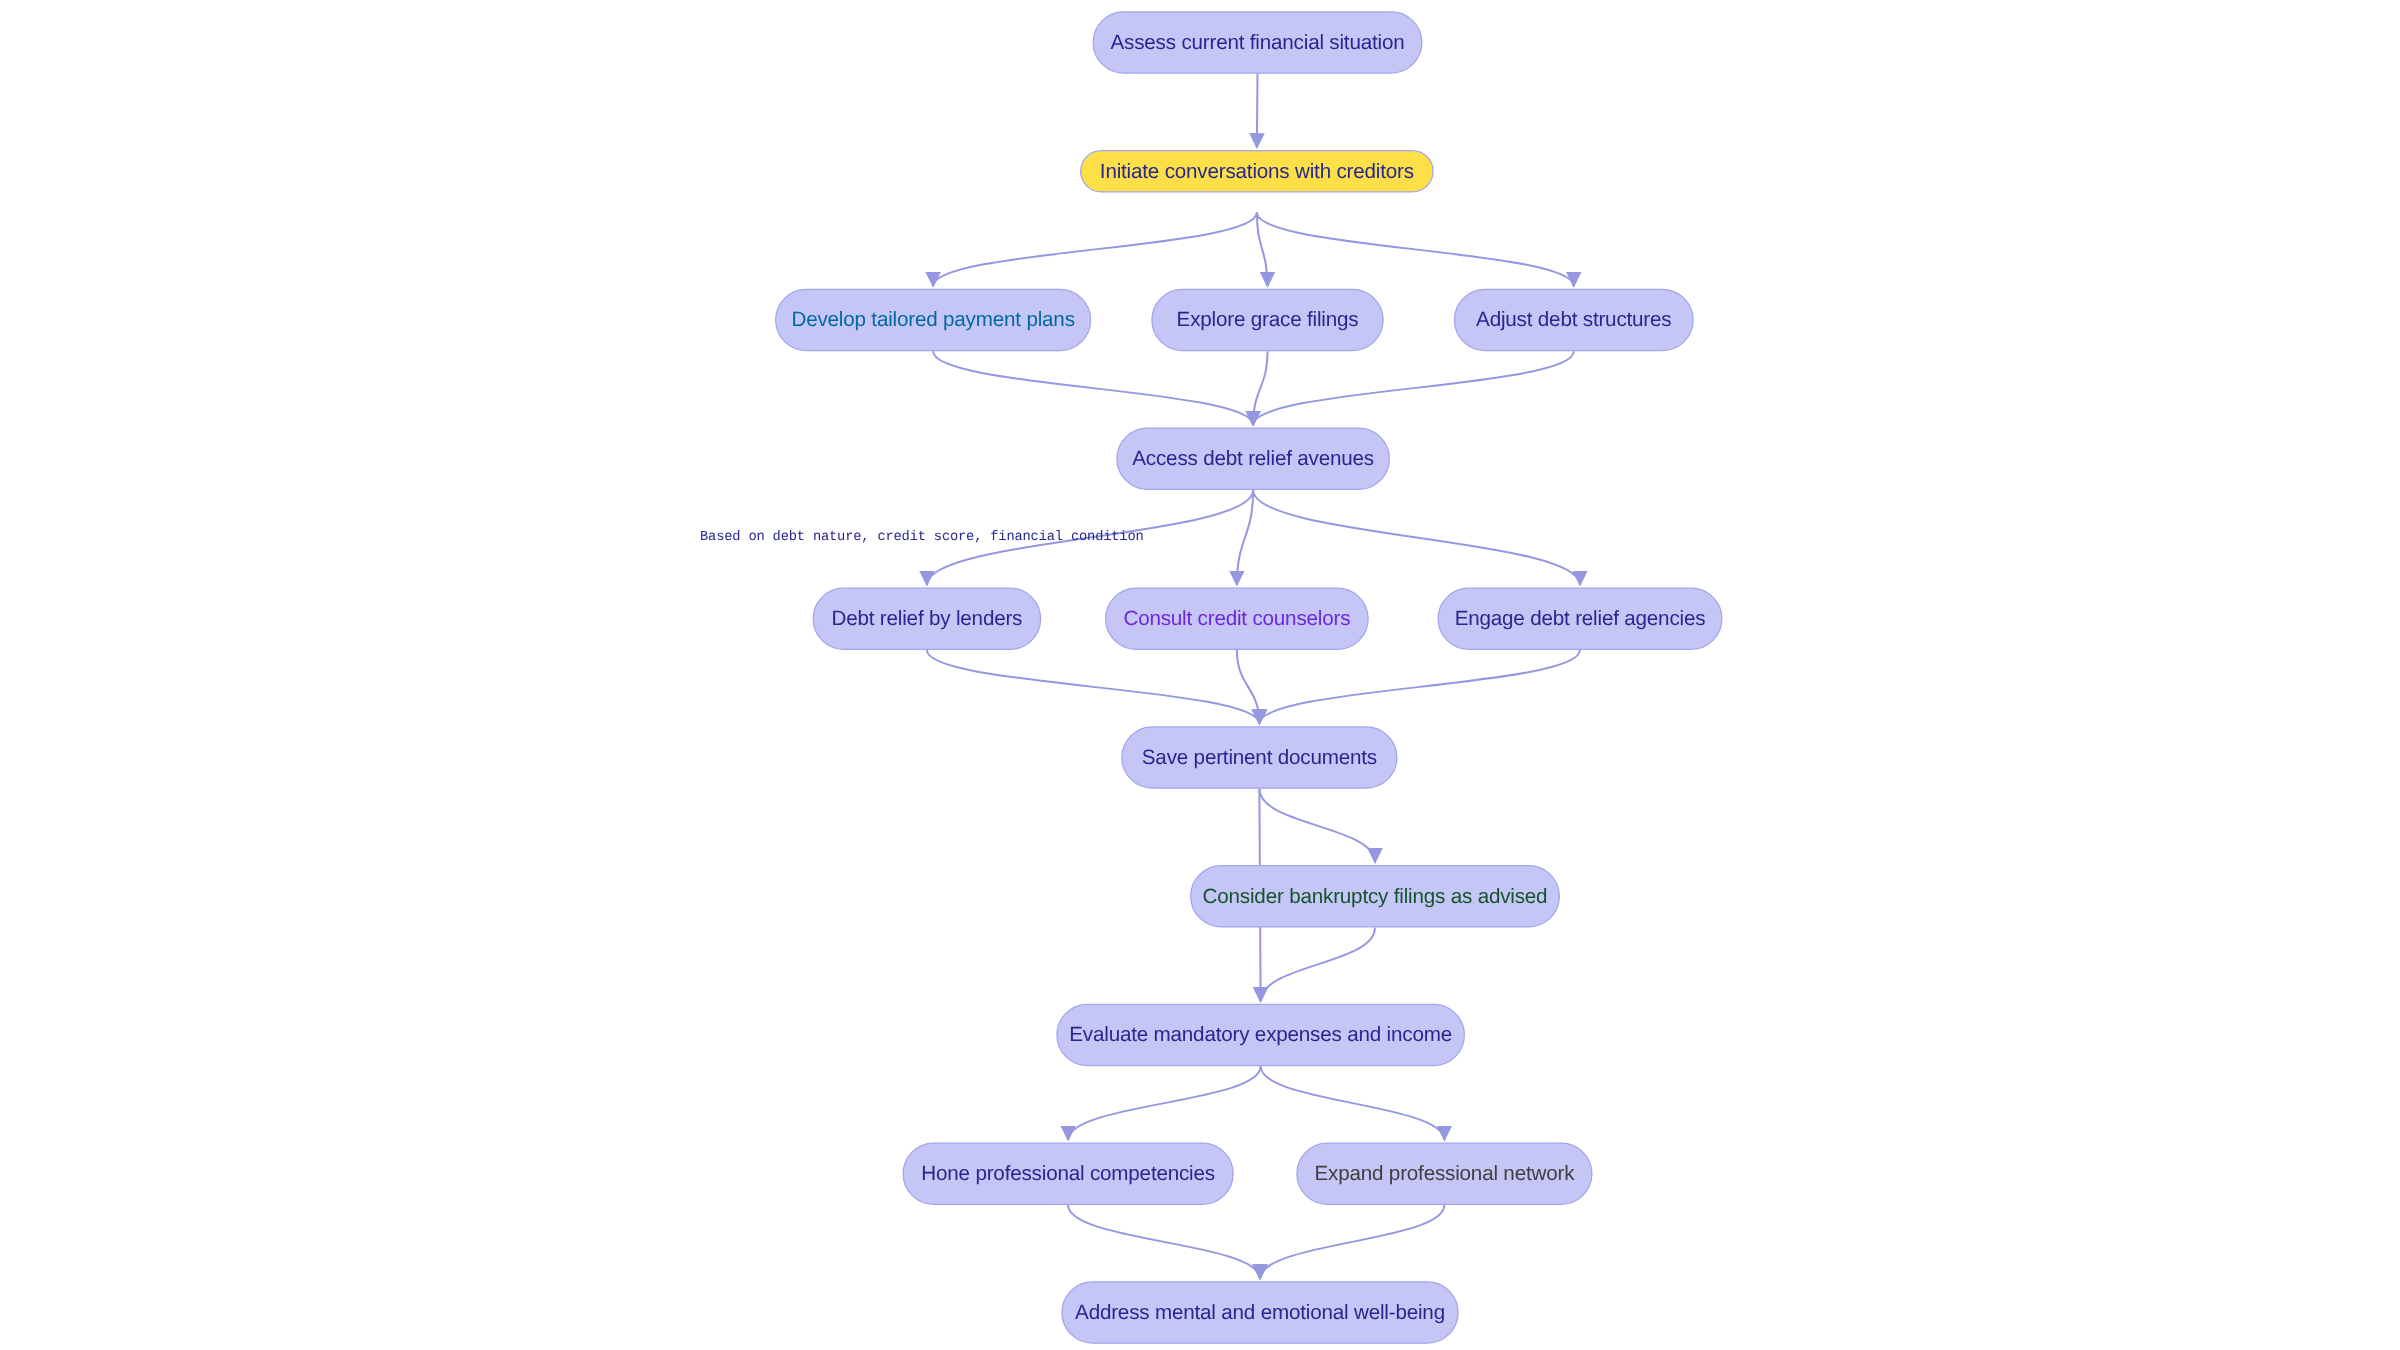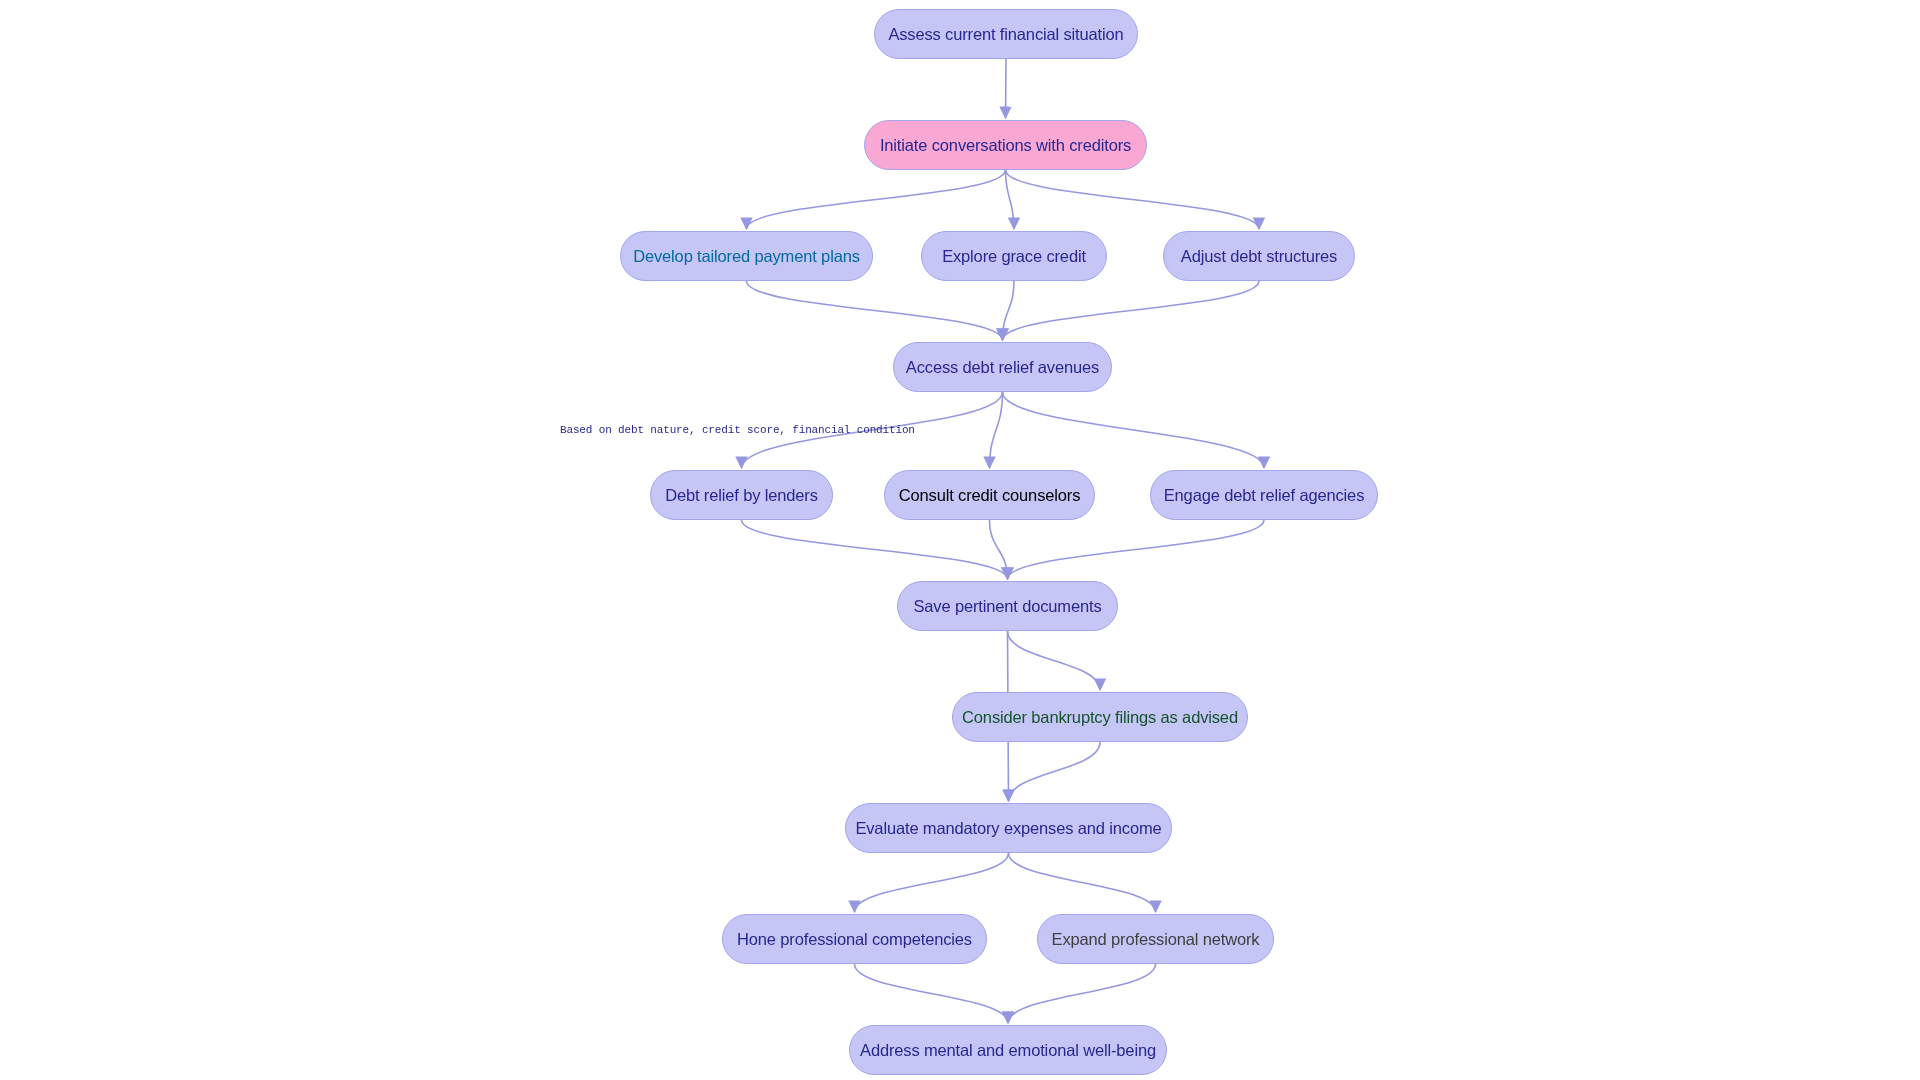--- a/index.html
+++ b/index.html
@@ -85,27 +85,27 @@
         <path d="M1100,742 C1100,771.5 1008.5,771.5 1008.5,801" marker-end="url(#arrowhead)"></path>
         <path d="M1008.5,853 C1008.5,882.5 854.5,882.5 854.5,912" marker-end="url(#arrowhead)"></path>
         <path d="M1008.5,853 C1008.5,882.5 1155.5,882.5 1155.5,912" marker-end="url(#arrowhead)"></path>
         <path d="M854.5,964 C854.5,993.5 1008,993.5 1008,1023" marker-end="url(#arrowhead)"></path>
         <path d="M1155.5,964 C1155.5,993.5 1008,993.5 1008,1023" marker-end="url(#arrowhead)"></path>
       </g>
   </svg>
 
   <div id="node-layer">
       <div class="node" style="left: 874px; top: 9px; width: 264px; height: 50px; background: rgb(197, 198, 246); border-color: rgb(163, 165, 236); color: rgb(39, 39, 143);">Assess current financial situation</div>
-      <div class="node" style="left: 864px; top: 120px; width: 283px; height: 50px; background: #f9a8d4; border-color: rgb(163, 165, 236); color: rgb(39, 39, 143);">Initiate conversations with creditors</div>
+      <div class="node" style="left: 864px; top: 120px; width: 283px; height: 34px; background: #fde047; border-color: rgb(163, 165, 236); color: rgb(39, 39, 143);">Initiate conversations with creditors</div>
       <div class="node" style="left: 620px; top: 231px; width: 253px; height: 50px; background: rgb(197, 198, 246); border-color: rgb(163, 165, 236); color: #0369a1;">Develop tailored payment plans</div>
-      <div class="node" style="left: 921px; top: 231px; width: 186px; height: 50px; background: rgb(197, 198, 246); border-color: rgb(163, 165, 236); color: rgb(39, 39, 143);">Explore grace credit</div>
+      <div class="node" style="left: 921px; top: 231px; width: 186px; height: 50px; background: rgb(197, 198, 246); border-color: rgb(163, 165, 236); color: rgb(39, 39, 143);">Explore grace filings</div>
       <div class="node" style="left: 1163px; top: 231px; width: 192px; height: 50px; background: rgb(197, 198, 246); border-color: rgb(163, 165, 236); color: rgb(39, 39, 143);">Adjust debt structures</div>
       <div class="node" style="left: 893px; top: 342px; width: 219px; height: 50px; background: rgb(197, 198, 246); border-color: rgb(163, 165, 236); color: rgb(39, 39, 143);">Access debt relief avenues</div>
       <div class="node" style="left: 650px; top: 470px; width: 183px; height: 50px; background: rgb(197, 198, 246); border-color: rgb(163, 165, 236); color: rgb(39, 39, 143);">Debt relief by lenders</div>
-      <div class="node" style="left: 884px; top: 470px; width: 211px; height: 50px; background: rgb(197, 198, 246); border-color: rgb(163, 165, 236); color: #000000; text-align: right;">Consult credit counselors</div>
+      <div class="node" style="left: 884px; top: 470px; width: 211px; height: 50px; background: rgb(197, 198, 246); border-color: rgb(163, 165, 236); color: #6d28d9; text-align: right;">Consult credit counselors</div>
       <div class="node" style="left: 1150px; top: 470px; width: 228px; height: 50px; background: rgb(197, 198, 246); border-color: rgb(163, 165, 236); color: rgb(39, 39, 143);">Engage debt relief agencies</div>
       <div class="node" style="left: 897px; top: 581px; width: 221px; height: 50px; background: rgb(197, 198, 246); border-color: rgb(163, 165, 236); color: rgb(39, 39, 143);">Save pertinent documents</div>
       <div class="node" style="left: 952px; top: 692px; width: 296px; height: 50px; background: rgb(197, 198, 246); border-color: rgb(163, 165, 236); color: #14532d;">Consider bankruptcy filings as advised</div>
       <div class="node" style="left: 845px; top: 803px; width: 327px; height: 50px; background: rgb(197, 198, 246); border-color: rgb(163, 165, 236); color: rgb(39, 39, 143);">Evaluate mandatory expenses and income</div>
       <div class="node" style="left: 722px; top: 914px; width: 265px; height: 50px; background: rgb(197, 198, 246); border-color: rgb(163, 165, 236); color: rgb(39, 39, 143);">Hone professional competencies</div>
       <div class="node" style="left: 1037px; top: 914px; width: 237px; height: 50px; background: rgb(197, 198, 246); border-color: rgb(163, 165, 236); color: #404040;">Expand professional network</div>
       <div class="node" style="left: 849px; top: 1025px; width: 318px; height: 50px; background: rgb(197, 198, 246); border-color: rgb(163, 165, 236); color: rgb(39, 39, 143);">Address mental and emotional well-being</div>
     </div>
   <div id="label-layer">
       <div class="edge-label" style="left: 560px; top: 425px; color: rgb(39, 39, 143);">Based on debt nature, credit score, financial condition</div>

